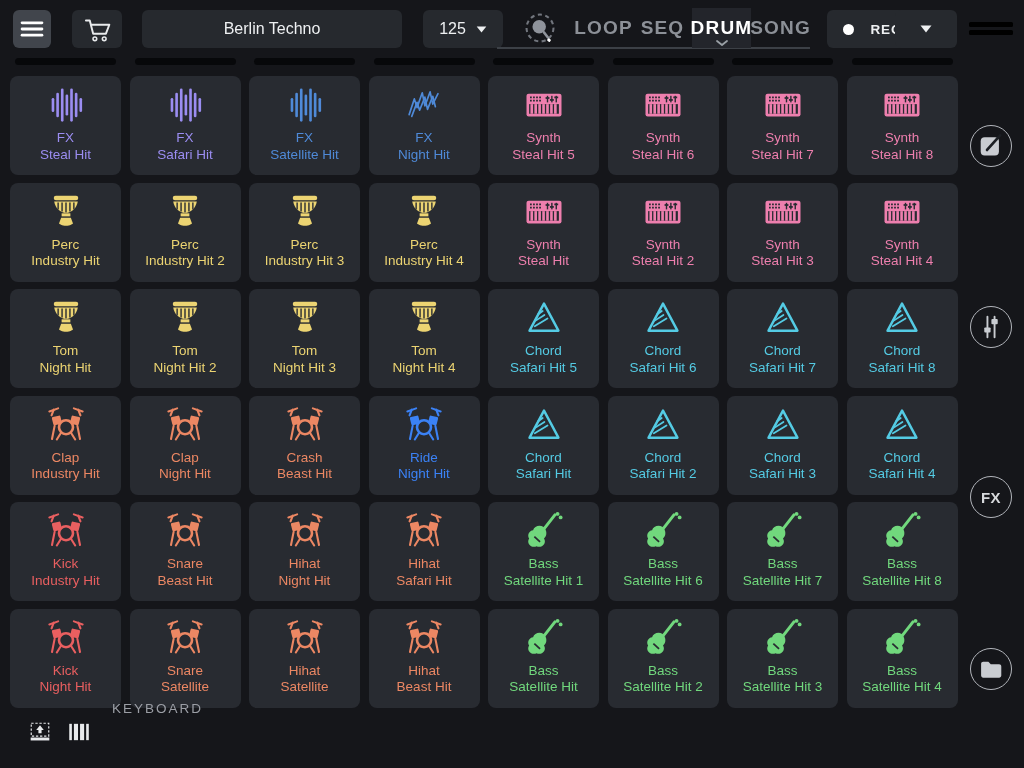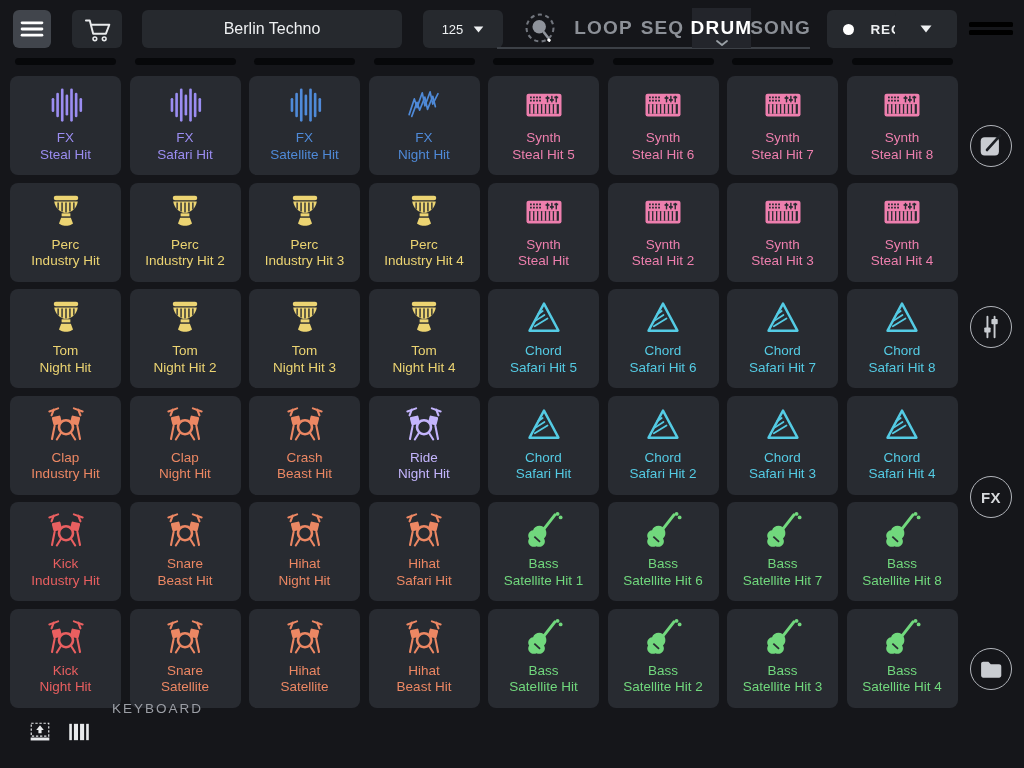--- a/index.html
+++ b/index.html
@@ -11,21 +11,21 @@
   }
   
   .topbar{position:absolute;left:0;top:0;width:1024px;height:58px;padding-left:9px;}
   .tb-btn{
     position:absolute;top:10px;height:38px;background:#26292e;border-radius:6px;
     display:flex;align-items:center;justify-content:center;color:#eef0f2;box-sizing:border-box;
   }
   .menu-btn{left:13px;width:38px;background:#41454c;}
   .cart-btn{left:72px;width:50px;}
   .title-field{left:142px;width:260px;font-size:16px;}
-  .bpm-btn{left:423px;width:80px;font-size:13px;gap:10px;}
+  .bpm-btn{left:423px;width:80px;font-size:16px;gap:10px;}
   .knob-btn{left:521px;top:9px;width:38px;height:38px;position:absolute;display:flex;align-items:center;justify-content:center;}
   .tabs{position:absolute;left:574px;top:8px;height:40px;display:flex;}
   .tab{
     width:59px;height:40px;display:flex;align-items:center;justify-content:center;
     font-size:19px;font-weight:700;letter-spacing:1.2px;color:#8c9097;position:relative;
   }
   .tab.active{background:#23252b;color:#ffffff;}
   .tab .chev{position:absolute;bottom:2px;left:50%;transform:translateX(-50%);display:none;}
   .tab.active .chev{display:block;}
   .tab-underline{position:absolute;left:497px;top:47px;width:313px;height:1.5px;background:#3c4046;}
@@ -471,21 +471,21 @@
       <div class="pad-line first">Clap</div>
       <div class="pad-line">Night Hit</div>
     </div>
     <div class="pad" style="color: rgb(236, 135, 99);">
       <svg class="pad-icon" viewBox="0 0 48 48">
         <use href="#drumkit-icon"></use>
       </svg>
       <div class="pad-line first">Crash</div>
       <div class="pad-line">Beast Hit</div>
     </div>
-    <div class="pad" style="color: #c4b5fd;">
+    <div class="pad" style="color: #3b82f6;">
       <svg class="pad-icon" viewBox="0 0 48 48">
         <use href="#drumkit-icon"></use>
       </svg>
       <div class="pad-line first">Ride</div>
       <div class="pad-line">Night Hit</div>
     </div>
     <div class="pad" style="color: rgb(84, 203, 228);">
       <svg class="pad-icon" viewBox="0 0 48 48">
         <use href="#striped-triangle-icon"></use>
       </svg>

